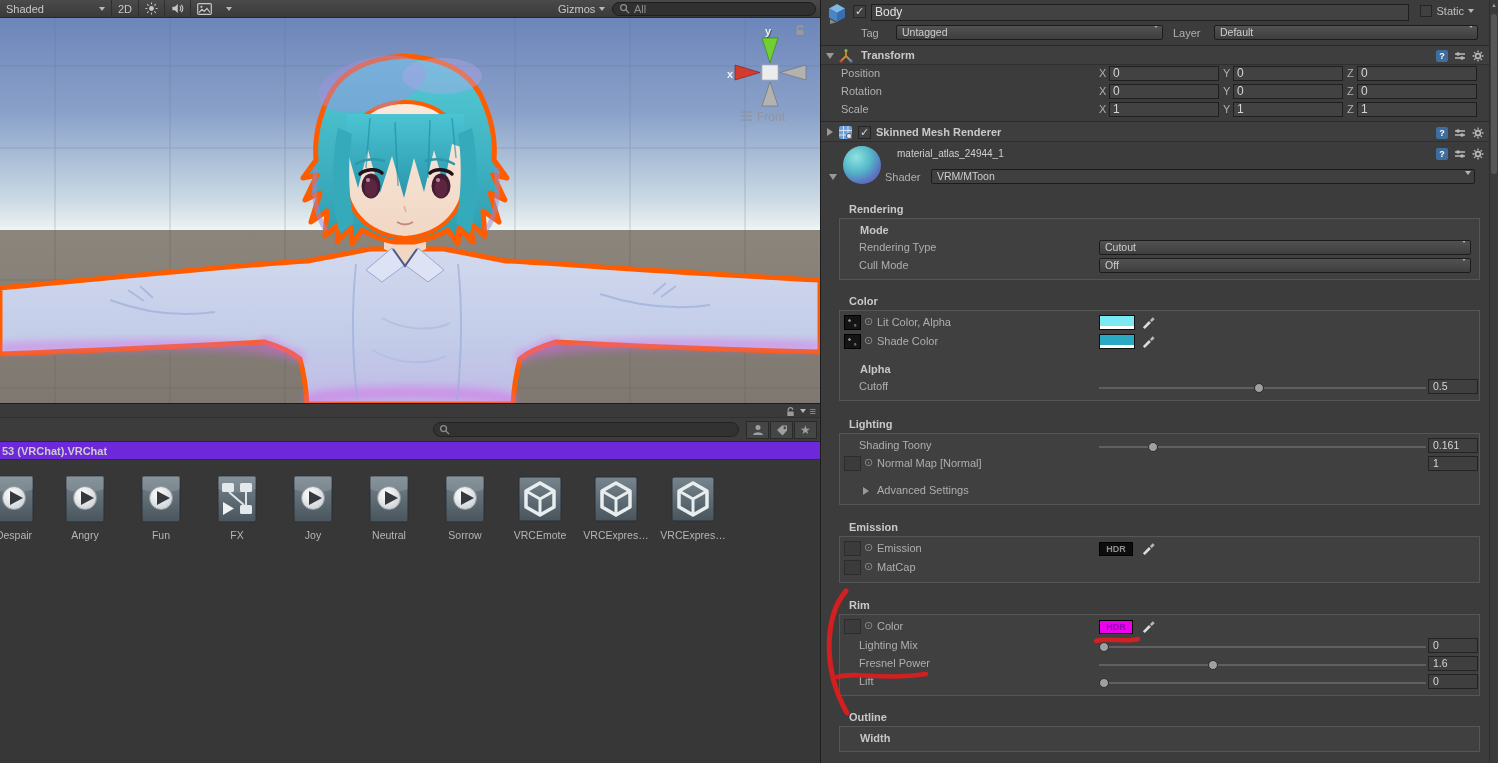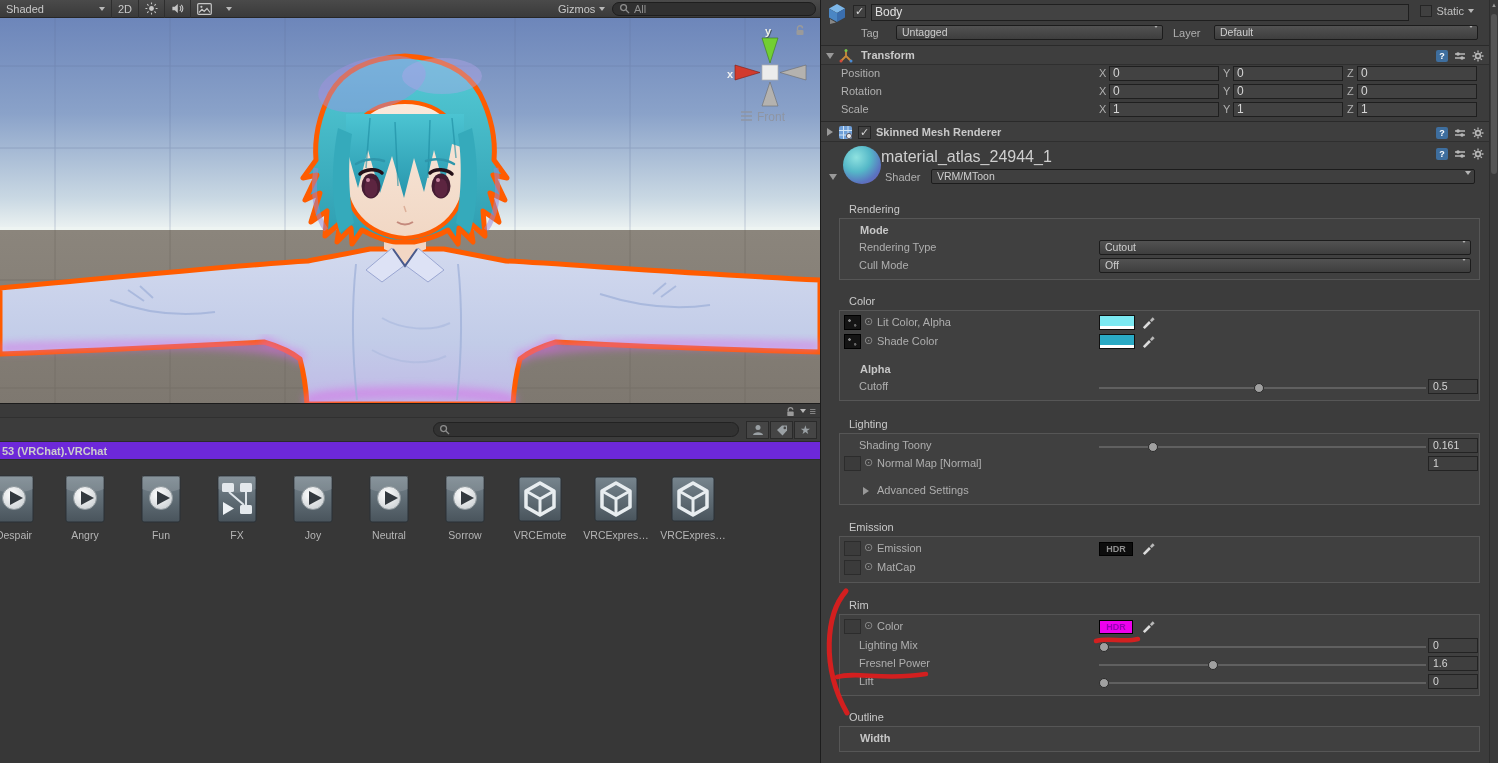--- a/index.html
+++ b/index.html
@@ -58,21 +58,21 @@
     border-radius:2px;color:#cfcfcf;font-size:10.5px;line-height:13px;padding:0 16px 0 5px;white-space:nowrap;overflow:hidden}
   .dd .dda{position:absolute;right:3px;top:2px}
   .tri-up{width:0;height:0;border-left:3px solid transparent;border-right:3px solid transparent;
     border-bottom:4px solid #b5b5b5;margin-bottom:1px}
   .tri-dn{width:0;height:0;border-left:3px solid transparent;border-right:3px solid transparent;
     border-top:4px solid #b5b5b5}
   
   .mat-hdr{position:relative;height:48px}
   .sphere{position:absolute;left:22px;top:4px;width:38px;height:38px;border-radius:50%;
     background:radial-gradient(circle at 35% 30%,#8fe2e0,#55b8c8 40%,#5a74c0 70%,#7a50b0 100%)}
-  .sec-title{margin-left:28px;font-weight:400;color:#c9c9c9;height:14px;line-height:14px}
+  .sec-title{margin-left:28px;font-weight:700;color:#c9c9c9;height:14px;line-height:14px}
   .gbox{margin:0 18px 0 18px;border:1px solid #565656;background:#404040;padding:3px 0 4px}
   .g-bold{height:17px;line-height:17px;padding-left:20px;font-weight:700;color:#c6c6c6}
   .g-row{position:relative;height:18px}
   .g-row19{position:relative;height:19px}
   .g-lbl{position:absolute;left:19px;top:2px;color:#aeaeae;white-space:nowrap}
   .g-lbl2{position:absolute;left:37px;top:2px;color:#aeaeae;white-space:nowrap}
   .tex{position:absolute;left:4px;top:1px;width:17px;height:15px;border:1px solid #000;background:#141414;
     background-image:radial-gradient(circle at 30% 35%,#8a8a8a 1px,transparent 1.6px),
       radial-gradient(circle at 68% 72%,#666 1px,transparent 1.6px)}
   .tex-empty{position:absolute;left:4px;top:1px;width:17px;height:15px;border:1px solid #2c2c2c;background:#3b3b3b}
@@ -535,21 +535,21 @@
           </svg>
         <svg width="12" height="12">
             <use href="#sym-gear"></use>
           </svg>
       </div>
     </div>
 
     <div class="mat-hdr">
       <div class="sphere"></div>
       <span class="fold-open" style="position:absolute;left:8px;top:32px"></span>
-      <span style="position:absolute;left:60px;top:6px;color:#cfcfcf;font-size:16px">material_atlas_24944_1</span>
+      <span style="position:absolute;left:76px;top:6px;color:#cfcfcf;font-size:10px">material_atlas_24944_1</span>
       <div class="hdr-icons" style="top:6px">
         <div class="help-ic">?</div>
         <svg width="12" height="12">
             <use href="#sym-preset"></use>
           </svg>
         <svg width="12" height="12">
             <use href="#sym-gear"></use>
           </svg>
       </div>
       <span class="lbl" style="left:64px;top:29px">Shader</span>

